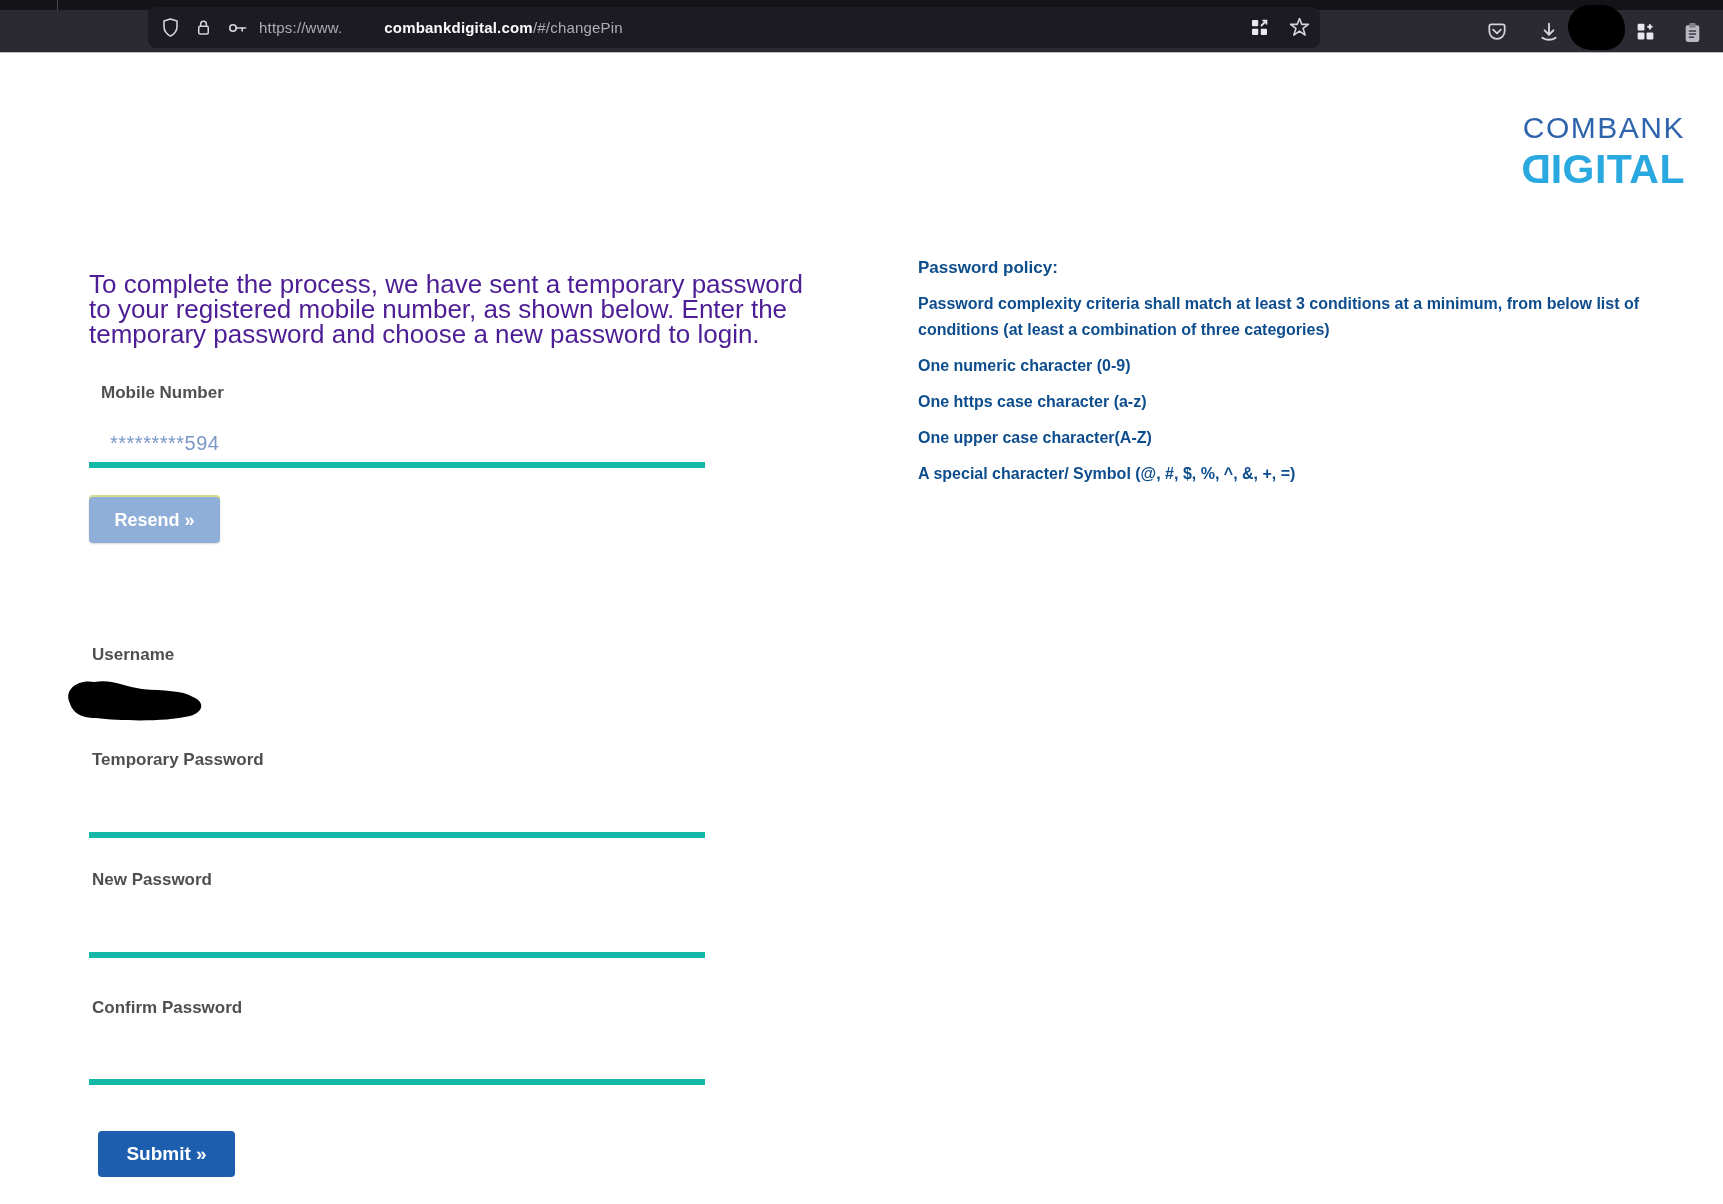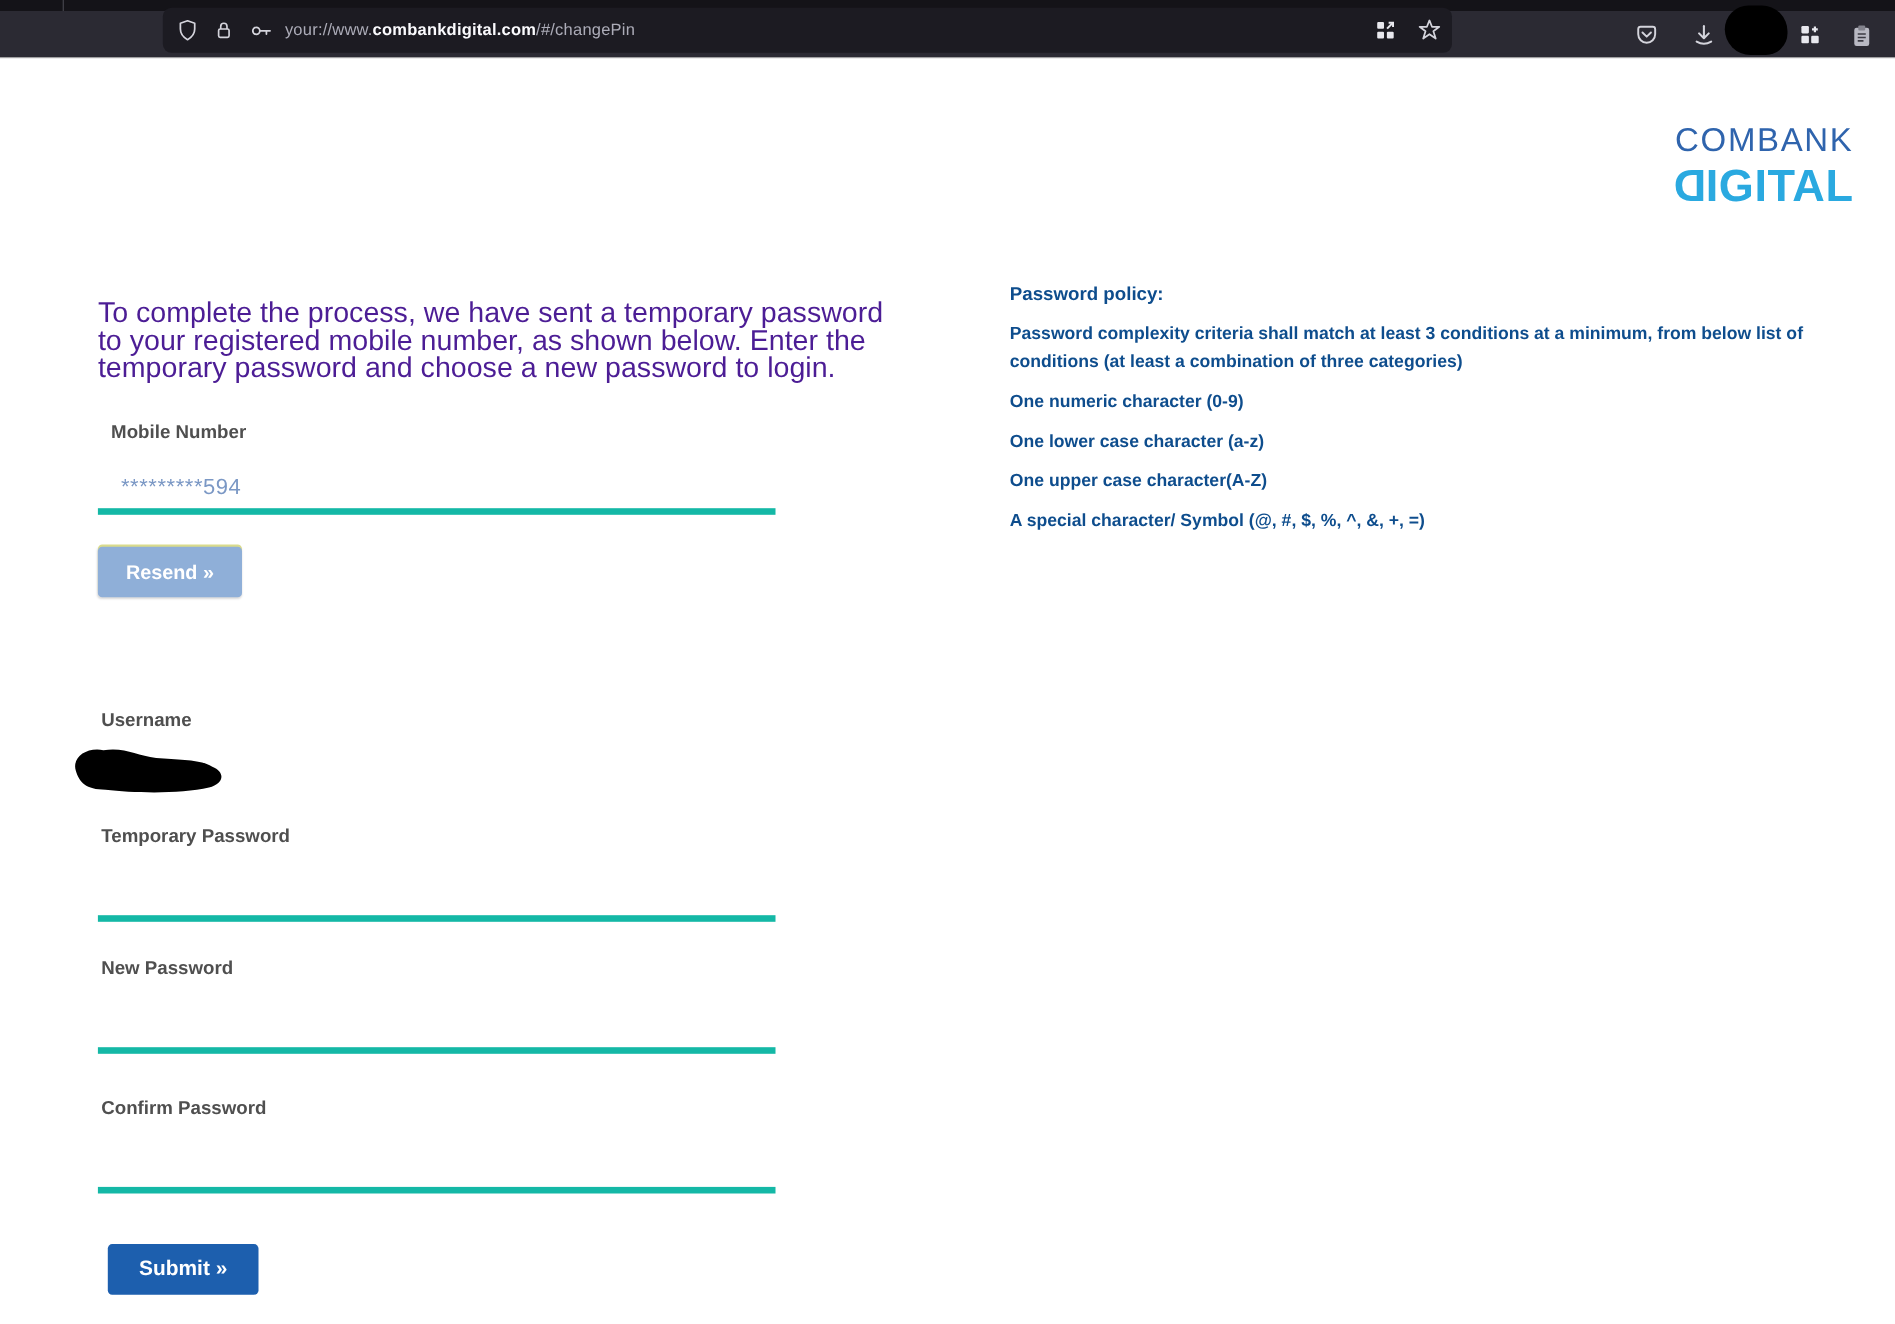--- a/index.html
+++ b/index.html
@@ -11,21 +11,21 @@
   .chrome { position:absolute; left:0; top:0; width:1723px; height:53px;
             background:#2b2a33; border-bottom:1px solid #bdbdbd; }
   .topstrip { position:absolute; left:0; top:0; width:1723px; height:10px; background:#141318; }
   .tab-divider { position:absolute; left:57px; top:0; width:1px; height:10px; background:#4a4952; }
   .urlbar { position:absolute; left:148px; top:7px; width:1172px; height:41px;
             background:#1c1b22; border-radius:8px; display:flex; align-items:center;
             padding:0 10px 0 12px; }
   .urlbar .icn { flex:0 0 auto; display:flex; align-items:center; }
   .url-text { margin-left:10px; font-size:15px; color:#acacb8; white-space:nowrap;
               letter-spacing:0.2px; }
-  .url-text .domain { color:#fbfbfe; font-weight:600; }
+  .url-text .domain { color:#fbfbfe; font-weight:600;margin-left:42px; }
   .urlbar .spacer { flex:1 1 auto; }
   .chrome-btn { position:absolute; top:21px; display:flex; align-items:center; }
   .avatar-blob { position:absolute; left:1568px; top:5px; width:57px; height:45px;
                  background:#000; border-radius:24px 26px 22px 26px; }
 
   
   .page { position:absolute; left:0; top:53px; width:1723px; height:967px; background:#fff; }
 
   .logo { position:absolute; right:38px; top:60px; text-align:right; line-height:1; }
   .logo .combank { font-size:30px; letter-spacing:1.5px; color:#2f64ad; font-weight:500; }
@@ -90,21 +90,21 @@
           <path d="M7 8.8 V6.3 a3 3 0 0 1 6 0 V8.8"></path>
         </svg>
       </span>
       <span class="icn" style="margin-left:14px">
         <svg width="22" height="22" viewBox="0 0 22 22" fill="none" stroke="#d4d4dc" stroke-width="1.6" stroke-linecap="round">
           <circle cx="6" cy="11" r="3.2"></circle>
           <path d="M9.2 11 H18.5"></path>
           <path d="M15.2 11 v3"></path>
         </svg>
       </span>
-      <span class="url-text"><span>your://www.</span><span class="domain">combankdigital.com</span><span>/#/changePin</span></span>
+      <span class="url-text"><span>https://www.</span><span class="domain">combankdigital.com</span><span>/#/changePin</span></span>
       <span class="spacer"></span>
       <span class="icn" style="margin-right:20px">
         <svg width="19" height="19" viewBox="0 0 19 19" fill="#e8e8ee" stroke="none">
           <rect x="2" y="2" width="6.2" height="6.2" rx="1"></rect>
           <rect x="2" y="10.8" width="6.2" height="6.2" rx="1"></rect>
           <rect x="10.8" y="10.8" width="6.2" height="6.2" rx="1"></rect>
           <path d="M11 8 L15.6 3.4" stroke="#e8e8ee" stroke-width="1.8" fill="none"></path>
           <polyline points="12.4,2.6 16.4,2.6 16.4,6.6" fill="none" stroke="#e8e8ee" stroke-width="1.8"></polyline>
         </svg>
       </span>
@@ -174,19 +174,19 @@
 
     <label class="field-label lbl-confirm">Confirm Password</label>
     <input class="underline-input inp-confirm" type="password" style="">
 
     <button class="btn btn-submit">Submit »</button>
 
     <div class="policy">
       <p class="policy-title">Password policy:</p>
       <p>Password complexity criteria shall match at least 3 conditions at a minimum, from below list of conditions (at least a combination of three categories)</p>
       <p>One numeric character (0-9)</p>
-      <p>One lower case character (a-z)</p>
+      <p>One https case character (a-z)</p>
       <p>One upper case character(A-Z)</p>
       <p>A special character/ Symbol (@, #, $, %, ^, &amp;, +, =)</p>
     </div>
 
   </div>
 </div>
 
 </body></html>

